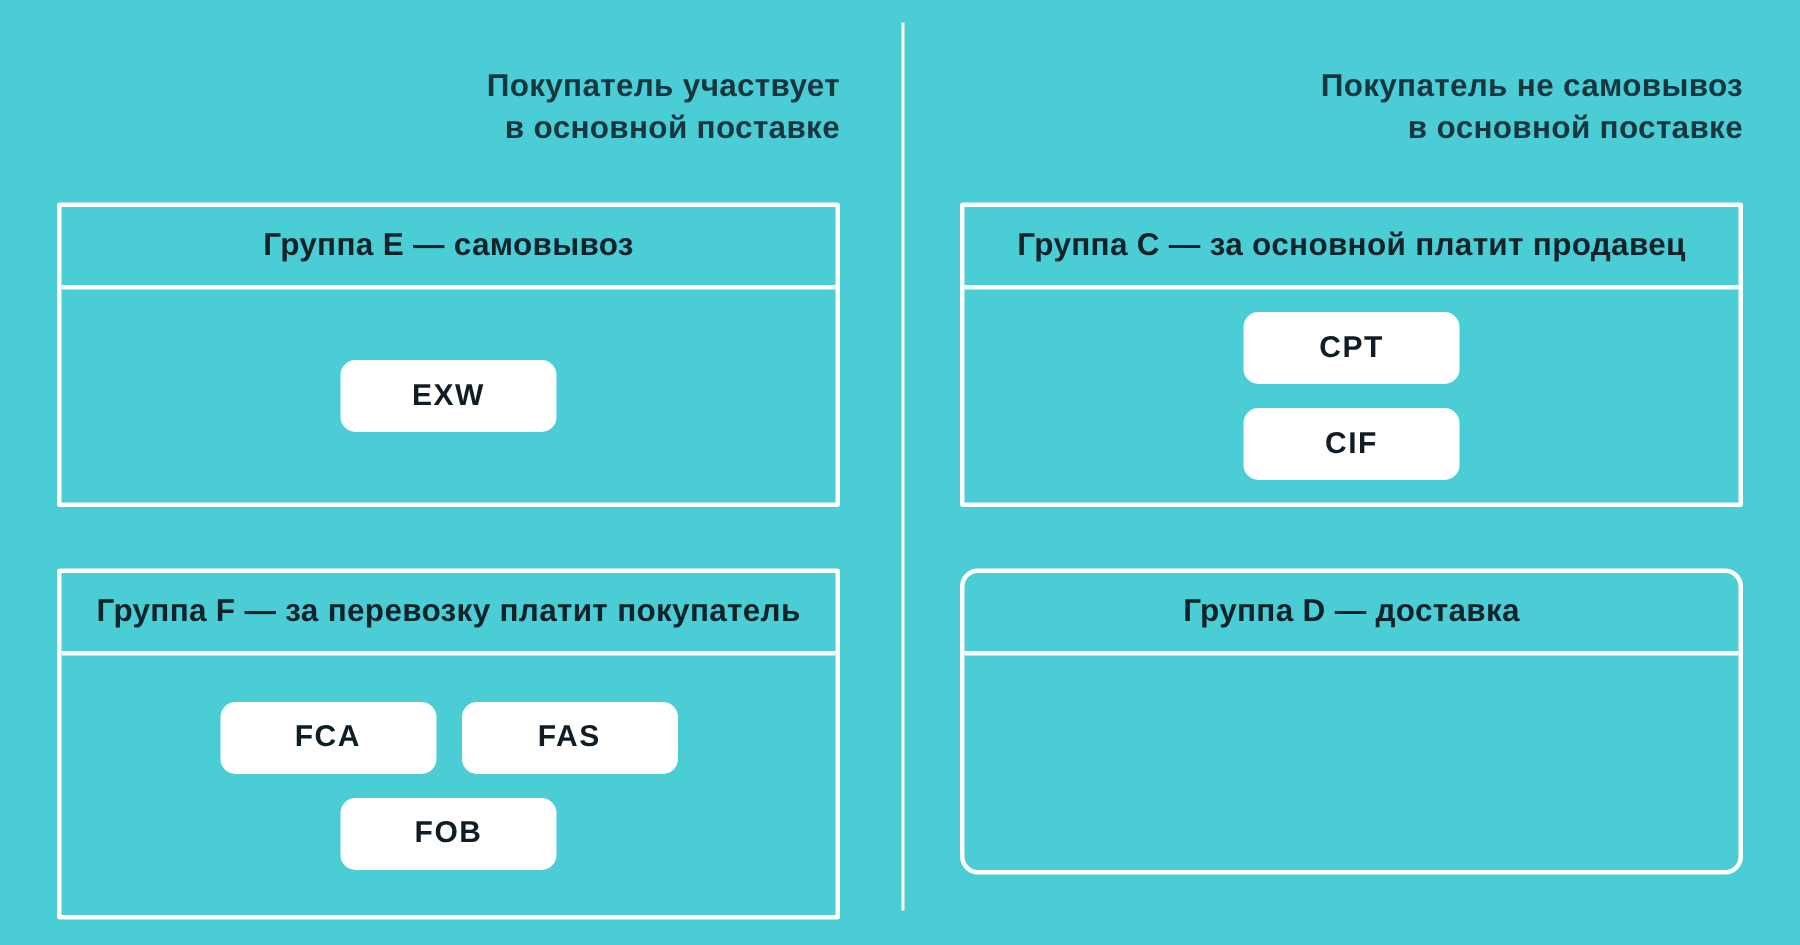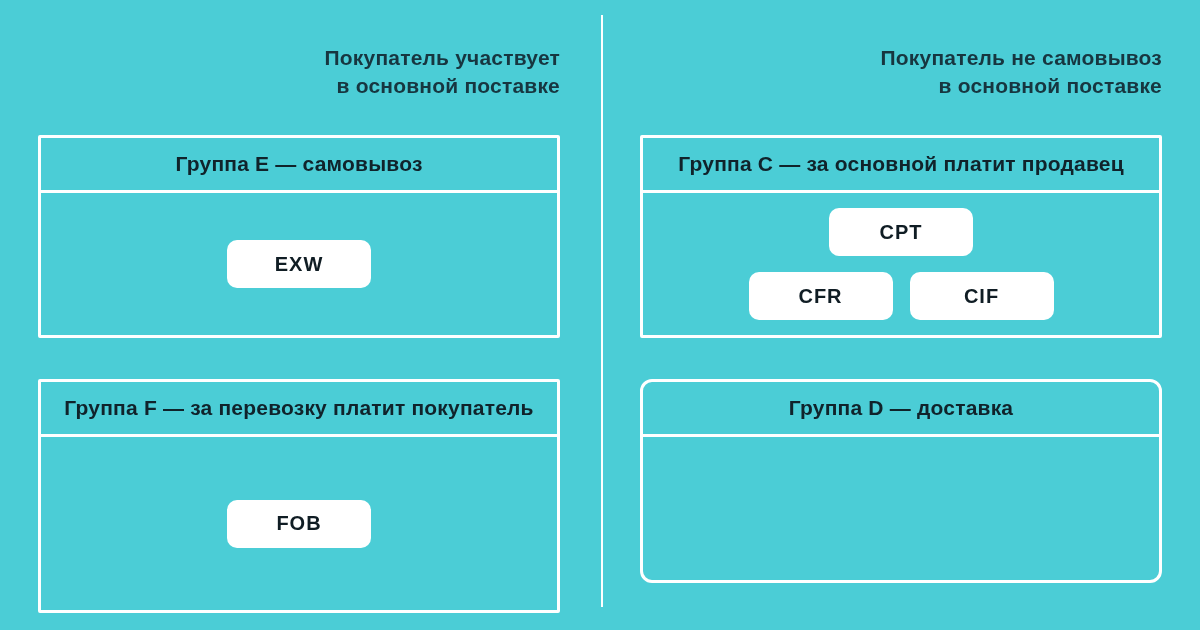--- a/index.html
+++ b/index.html
@@ -101,38 +101,41 @@
       <div class="pill-row">
         <div class="pill">EXW</div>
       </div>
     </div>
   </div>
 
   <div class="group-box box-f">
     <div class="group-header">Группа F — за перевозку платит покупатель</div>
     <div class="group-body">
       <div class="pill-row">
+        <div class="pill">FCA</div>
+        <div class="pill">FAS</div>
+      </div>
+      <div class="pill-row">
         <div class="pill">FOB</div>
       </div>
     </div>
   </div>
 
   <div class="col-title right">
     <div>Покупатель не самовывоз</div>
     <div>в основной поставке</div>
   </div>
 
   <div class="group-box box-c">
     <div class="group-header">Группа C — за основной платит продавец</div>
     <div class="group-body">
       <div class="pill-row">
         <div class="pill">CPT</div>
       </div>
       <div class="pill-row">
-        <div class="pill">CFR</div>
         <div class="pill">CIF</div>
       </div>
     </div>
   </div>
 
   <div class="group-box box-d">
     <div class="group-header">Группа D — доставка</div>
   </div>
 
 </div>

